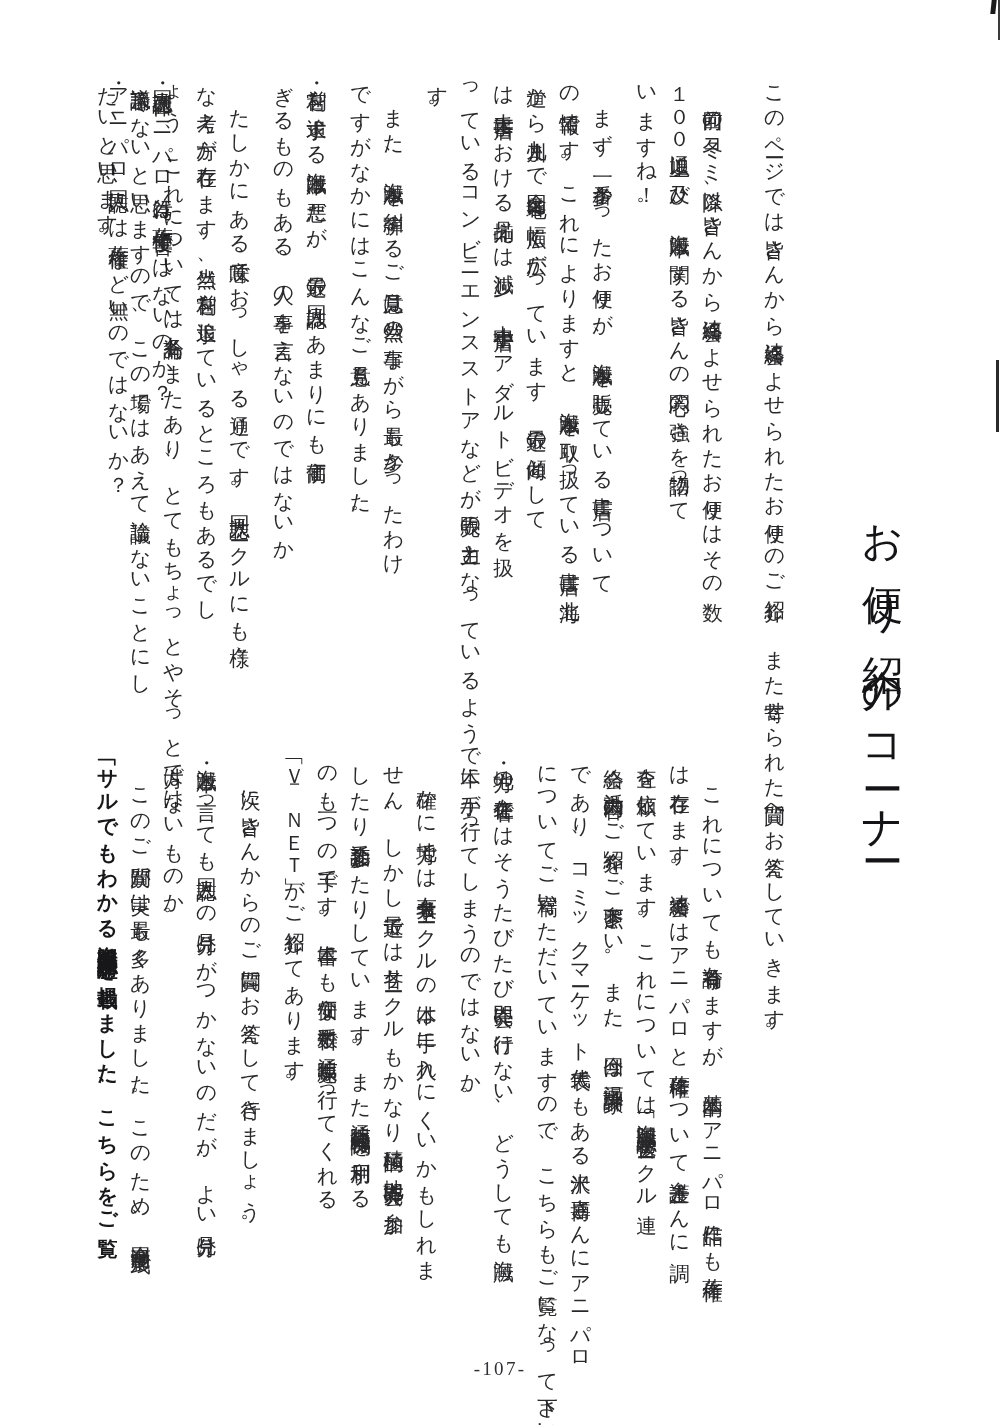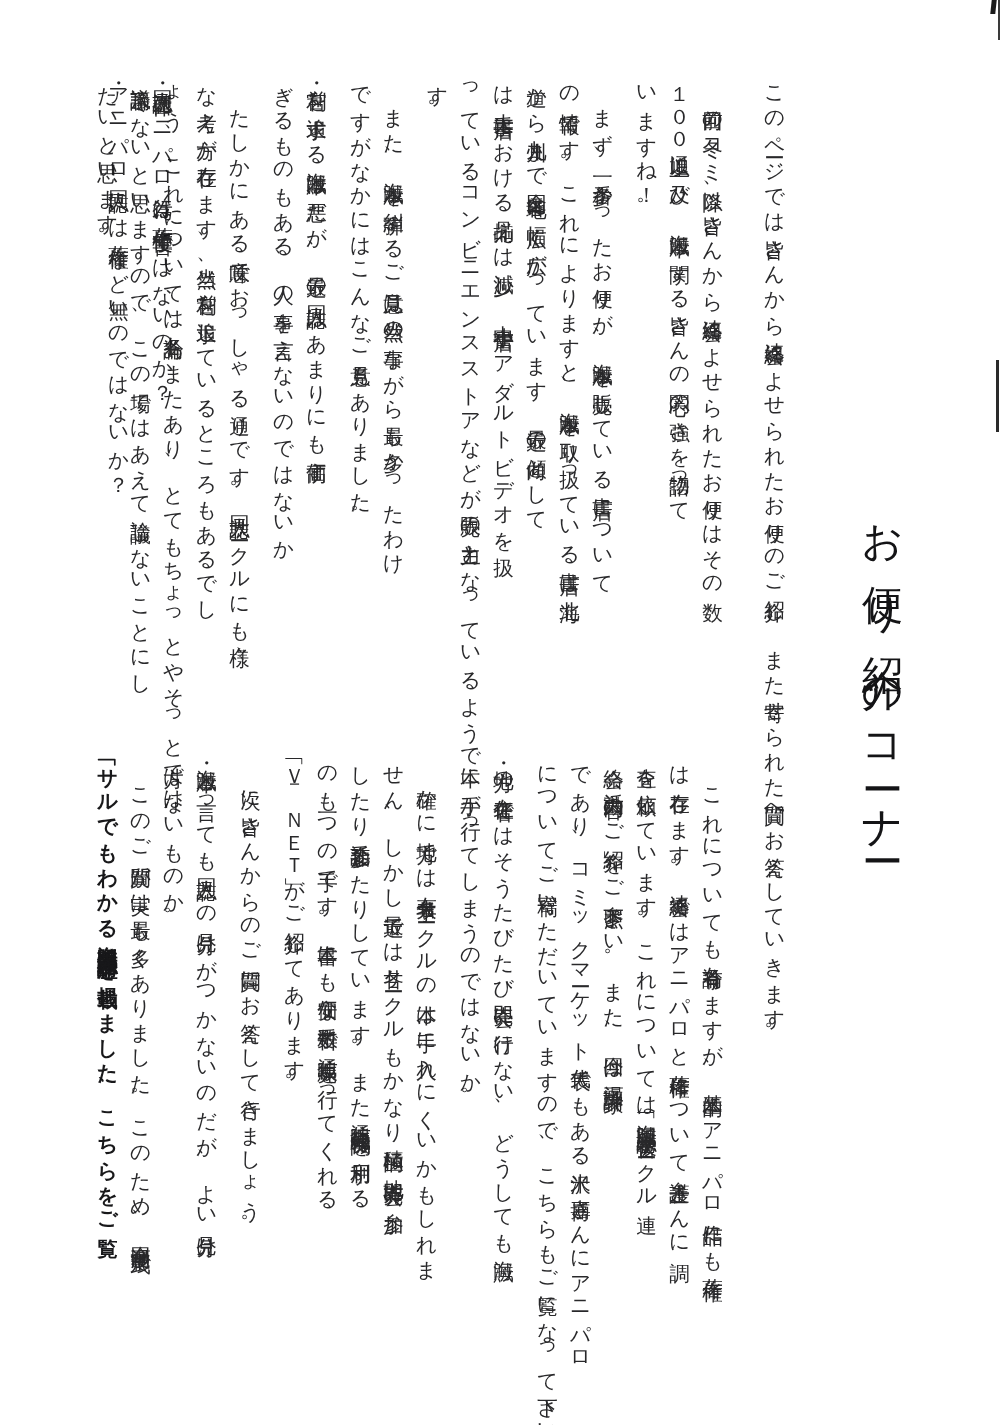--- a/index.html
+++ b/index.html
@@ -141,14 +141,15 @@
     <div class="vcol body-col ghost" style="top:752px; left:350px; height:620px;">したり委託参加したりしています。また通信販売代行機関を利用する</div>
     <div class="vcol body-col ghost" style="top:752px; left:317px; height:620px;">のも一つの手です。本書にも安価な手数料で通信販売を行ってくれる</div>
     <div class="vcol body-col ghost" style="top:752px; left:284px; height:620px;">「Ｖ－ＮＥＴ」がご紹介してあります。</div>
     <div class="vcol body-col ghost" style="top:752px; left:240px; height:620px;">　次に皆さんからのご質問にお答えして行きましょう。</div>
     <div class="vcol body-col ghost" style="top:752px; left:196px; height:620px;">・海賊本と言っても同人誌との見分けがつかないのだが、よい見分け</div>
     <div class="vcol body-col ghost" style="top:752px; left:163px; height:620px;">方はないものか。</div>
     <div class="vcol body-col ghost" style="top:752px; left:130px; height:620px;">　このご質問が実は最も多くありました。このため、今回漫画形式で</div>
     <div class="vcol body-col bold" style="top:752px; left:97px;  height:620px;">「サルでもわかる海賊版同人誌講座」を掲載しました、こちらをご覧</div>
   </div>
 
+  <div id="page-number">-107-</div>
 
 </div>
 
 </body></html>

